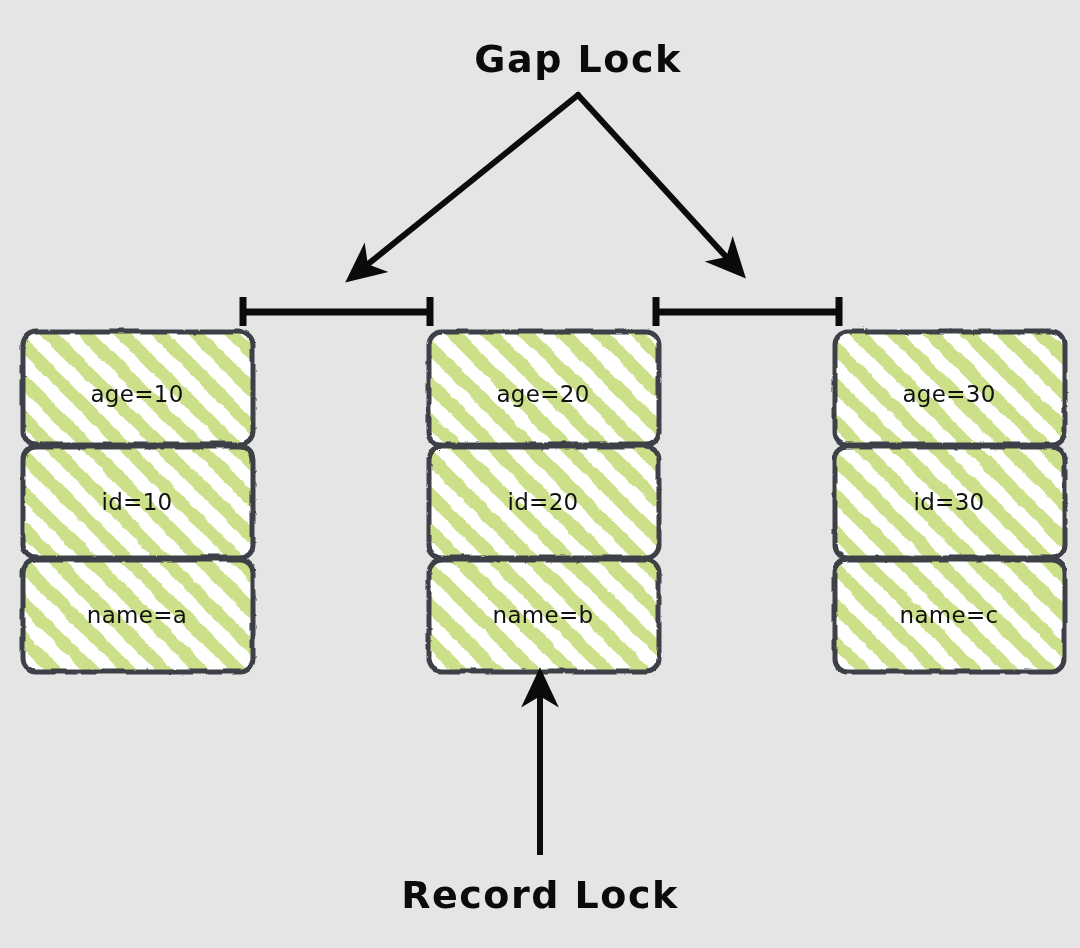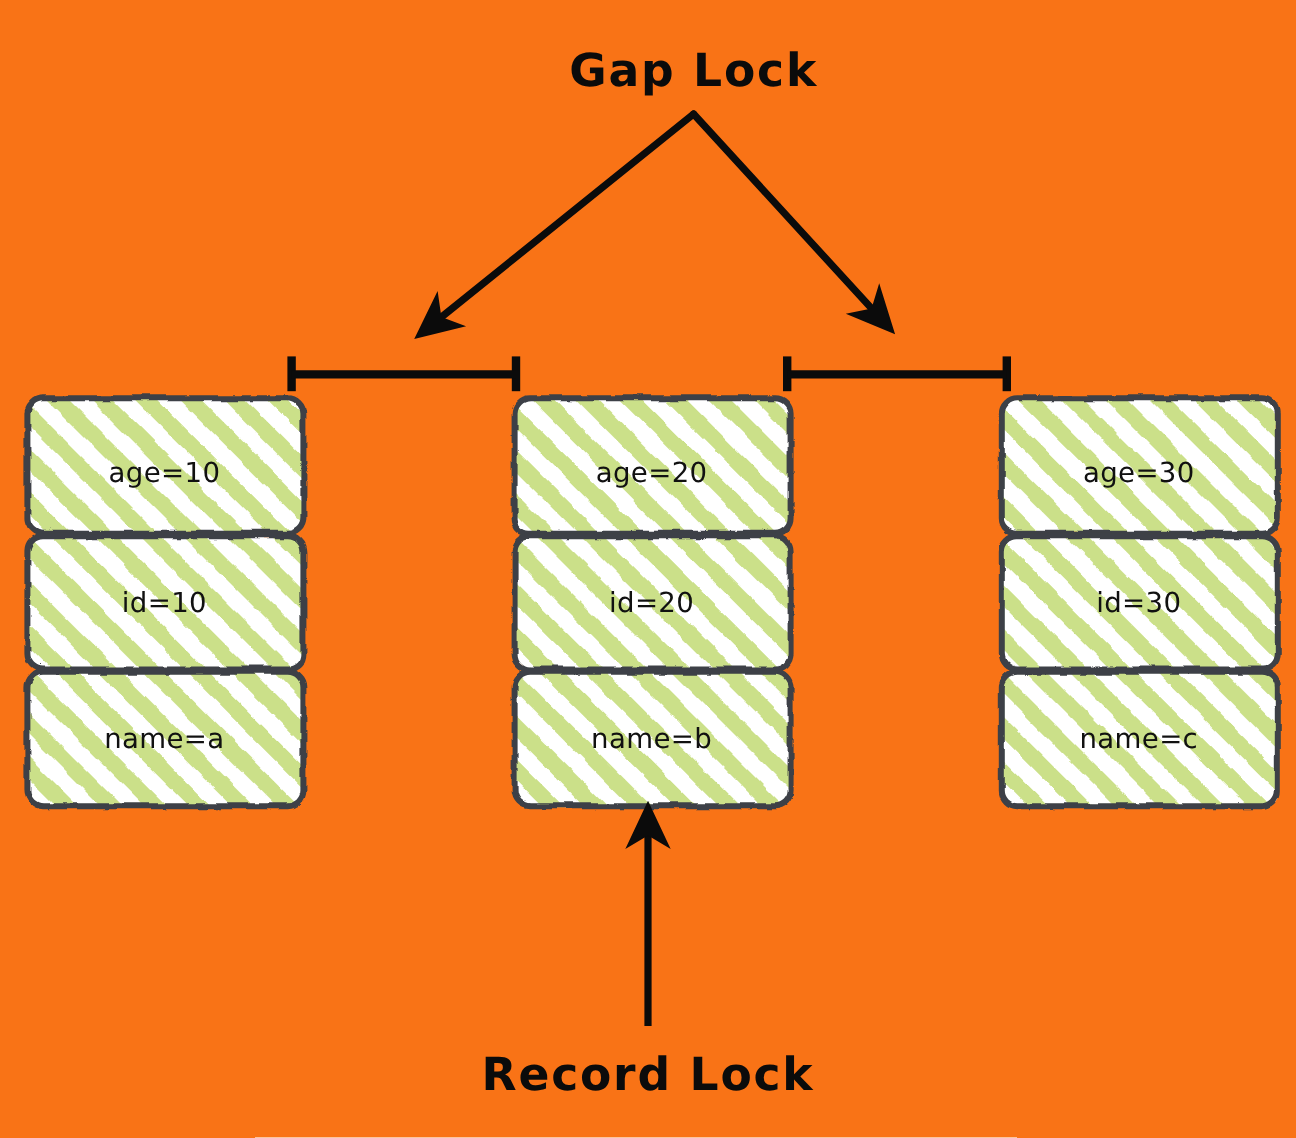--- a/index.html
+++ b/index.html
@@ -8,21 +8,21 @@
     padding: 0;
     background: #ffffff;
   }
   body {
     font-family: "DejaVu Sans", sans-serif;
   }
   #canvas {
     position: relative;
     width: 1080px;
     height: 948px;
-    background: #f97316;
+    background: #e5e5e5;
     overflow: hidden;
   }
   .diagram-svg {
     position: absolute;
     left: 0;
     top: 0;
     width: 1080px;
     height: 948px;
   }
   .title-text {

